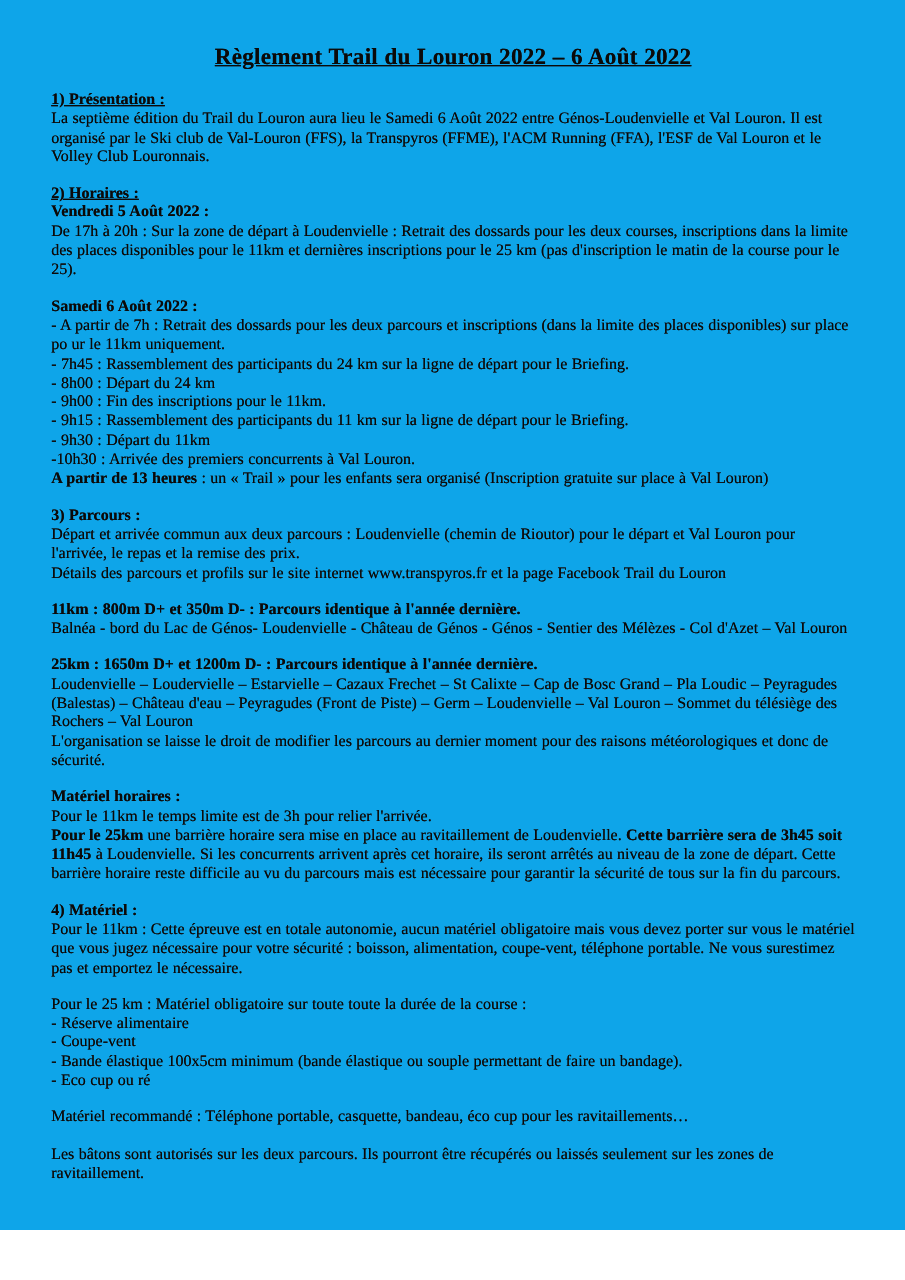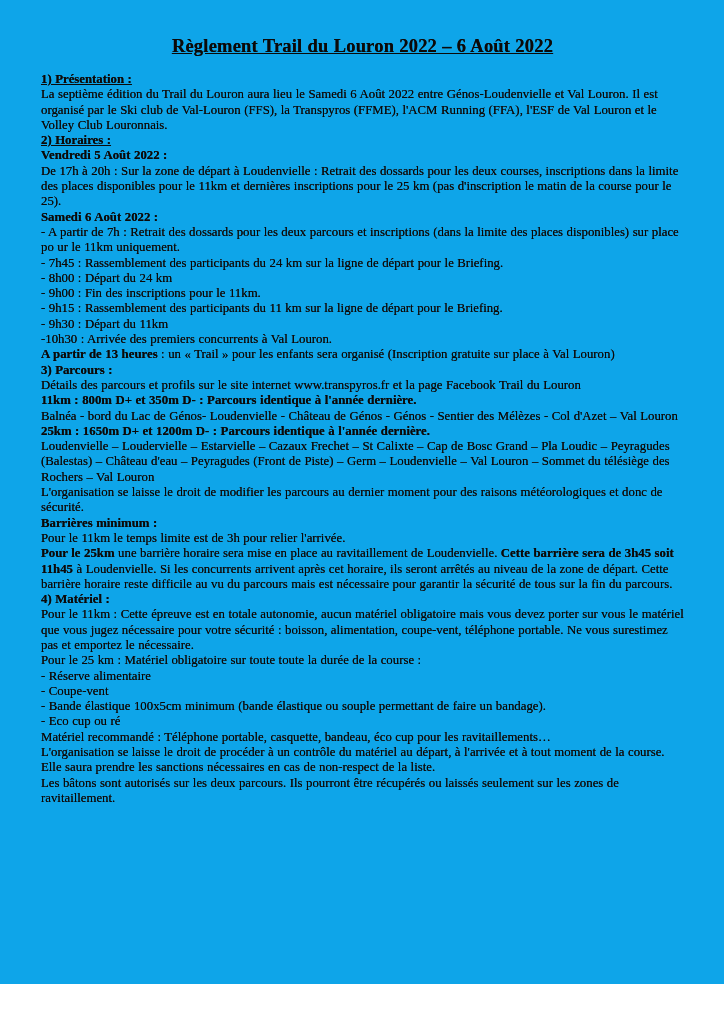--- a/index.html
+++ b/index.html
@@ -27,21 +27,21 @@
     line-height: 15.3px;
     word-spacing: 0.3px;
   }
   .style-title {
     text-align: center;
     font-size: 18.5px;
     line-height: 25px;
     margin-bottom: 13px;
     letter-spacing: 0.2px;
   }
-  .gap { }
+  .gap { margin-top: 14px; }
   .b { font-weight: bold; }
   .u { text-decoration: underline; }
 </style>
 </head>
 <body>
 
 <div class="page">
   <div class="doc">
       <p class="block style-title"><span class="b u">Règlement Trail du Louron 2022 – 6 Août 2022</span></p>
       <p class="block style-body"><span class="b u">1) Présentation :</span></p>
@@ -52,33 +52,33 @@
       <p class="block style-body gap"><span class="b">Samedi 6 Août 2022 :</span></p>
       <p class="block style-body"><span class="">- A partir de 7h : Retrait des dossards pour les deux parcours et inscriptions (dans la limite des places disponibles) sur place po ur le 11km uniquement.</span></p>
       <p class="block style-body"><span class="">- 7h45 : Rassemblement des participants du 24 km sur la ligne de départ pour le Briefing.</span></p>
       <p class="block style-body"><span class="">- 8h00 : Départ du 24 km</span></p>
       <p class="block style-body"><span class="">- 9h00 : Fin des inscriptions pour le 11km.</span></p>
       <p class="block style-body"><span class="">- 9h15 : Rassemblement des participants du 11 km sur la ligne de départ pour le Briefing.</span></p>
       <p class="block style-body"><span class="">- 9h30 : Départ du 11km</span></p>
       <p class="block style-body"><span class="">-10h30 : Arrivée des premiers concurrents à Val Louron.</span></p>
       <p class="block style-body"><span class="b">A partir de 13 heures</span><span class=""> : un « Trail » pour les enfants sera organisé (Inscription gratuite sur place à Val Louron)</span></p>
       <p class="block style-body gap"><span class="b">3) Parcours :</span></p>
+      <p class="block style-body"><span class="">Départ et arrivée commun aux deux parcours : Loudenvielle (chemin de Rioutor) pour le départ et Val Louron pour l'arrivée, le repas et la remise des prix.</span></p>
       <p class="block style-body"><span class="">Détails des parcours et profils sur le site internet www.transpyros.fr  et la page Facebook Trail du Louron</span></p>
       <p class="block style-body gap"><span class="b">11km : 800m D+ et 350m D- : Parcours identique à l'année dernière.</span></p>
       <p class="block style-body"><span class="">Balnéa - bord du Lac de Génos- Loudenvielle - Château de Génos - Génos  - Sentier des Mélèzes  - Col d'Azet – Val Louron</span></p>
       <p class="block style-body gap"><span class="b">25km : 1650m D+ et 1200m D- : Parcours identique à l'année dernière.</span></p>
       <p class="block style-body"><span class="">Loudenvielle – Loudervielle – Estarvielle – Cazaux Frechet – St Calixte – Cap de Bosc Grand – Pla Loudic – Peyragudes (Balestas) – Château d'eau – Peyragudes (Front de Piste) – Germ – Loudenvielle – Val Louron – Sommet du télésiège des Rochers – Val Louron</span></p>
       <p class="block style-body"><span class="">L'organisation se laisse le droit de modifier les parcours au dernier moment pour des raisons météorologiques et donc de sécurité.</span></p>
-      <p class="block style-body gap"><span class="b">Barrières minimum :</span></p>
+      <p class="block style-body gap"><span class="b">Matériel horaires :</span></p>
       <p class="block style-body"><span class="">Pour le 11km le temps limite est de 3h pour relier l'arrivée.</span></p>
       <p class="block style-body"><span class="b">Pour le 25km</span><span class=""> une barrière horaire sera mise en place au ravitaillement de Loudenvielle. </span><span class="b">Cette barrière sera de 3h45 soit 11h45</span><span class=""> à Loudenvielle. Si les concurrents arrivent après cet horaire, ils seront arrêtés au niveau de la zone de départ. Cette barrière horaire reste difficile au vu du parcours mais est nécessaire pour garantir la sécurité de tous sur la fin du parcours.</span></p>
       <p class="block style-body gap"><span class="b">4) Matériel :</span></p>
       <p class="block style-body"><span class="">Pour le 11km : Cette épreuve est en totale autonomie, aucun matériel obligatoire mais vous devez porter sur vous le matériel que vous jugez nécessaire pour votre sécurité : boisson, alimentation, coupe-vent, téléphone portable. Ne vous surestimez pas et emportez le nécessaire.</span></p>
       <p class="block style-body gap"><span class="">Pour le 25 km : Matériel obligatoire sur toute toute la durée de la course :</span></p>
       <p class="block style-body"><span class="">- Réserve alimentaire</span></p>
       <p class="block style-body"><span class="">- Coupe-vent</span></p>
       <p class="block style-body"><span class="">- Bande élastique 100x5cm minimum (bande élastique ou souple permettant de faire un bandage).</span></p>
       <p class="block style-body"><span class="">- Eco cup ou ré</span></p>
       <p class="block style-body gap"><span class="">Matériel recommandé : Téléphone portable, casquette, bandeau, éco cup pour les ravitaillements…</span></p>
-      <p class="block style-body gap"><span class="">L'organisation se laisse le droit de procéder à un contrôle du matériel au départ, à l'arrivée et à tout moment de la course.  Elle saura prendre les sanctions nécessaires en cas de non-respect de la liste.</span></p>
       <p class="block style-body gap"><span class="">Les bâtons sont autorisés sur les deux parcours. Ils pourront être récupérés ou laissés seulement sur les zones de ravitaillement.</span></p>
     </div>
 </div>
 
 </body></html>

